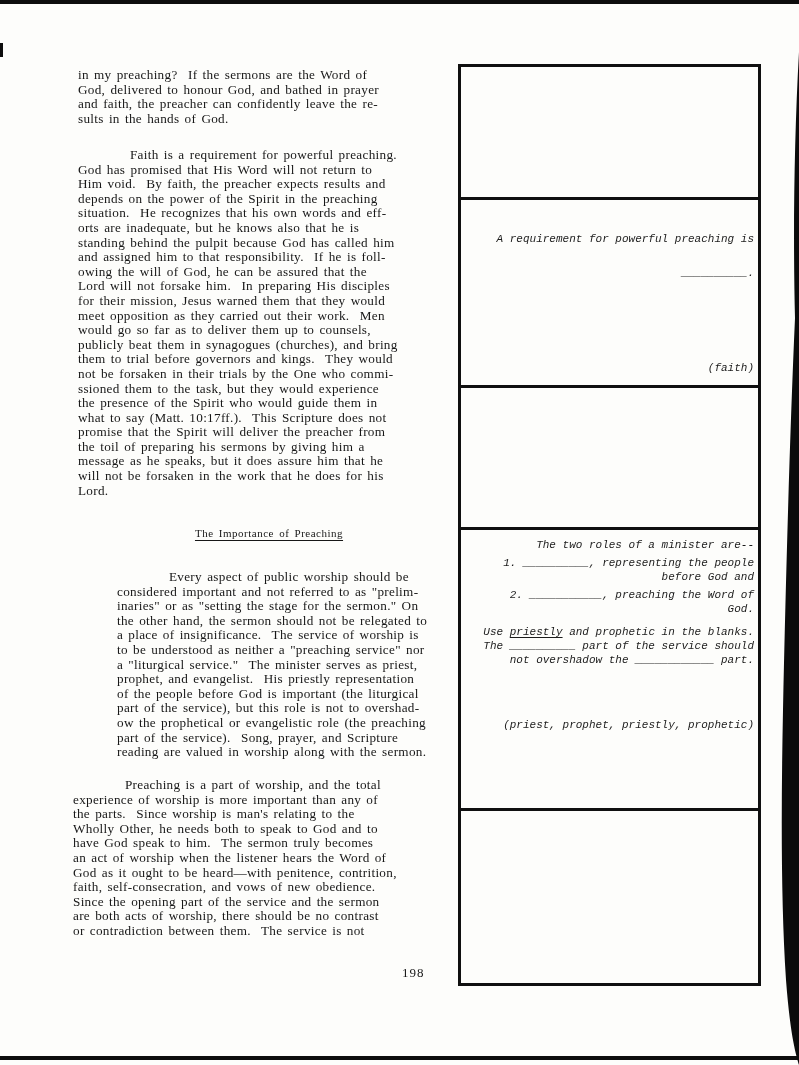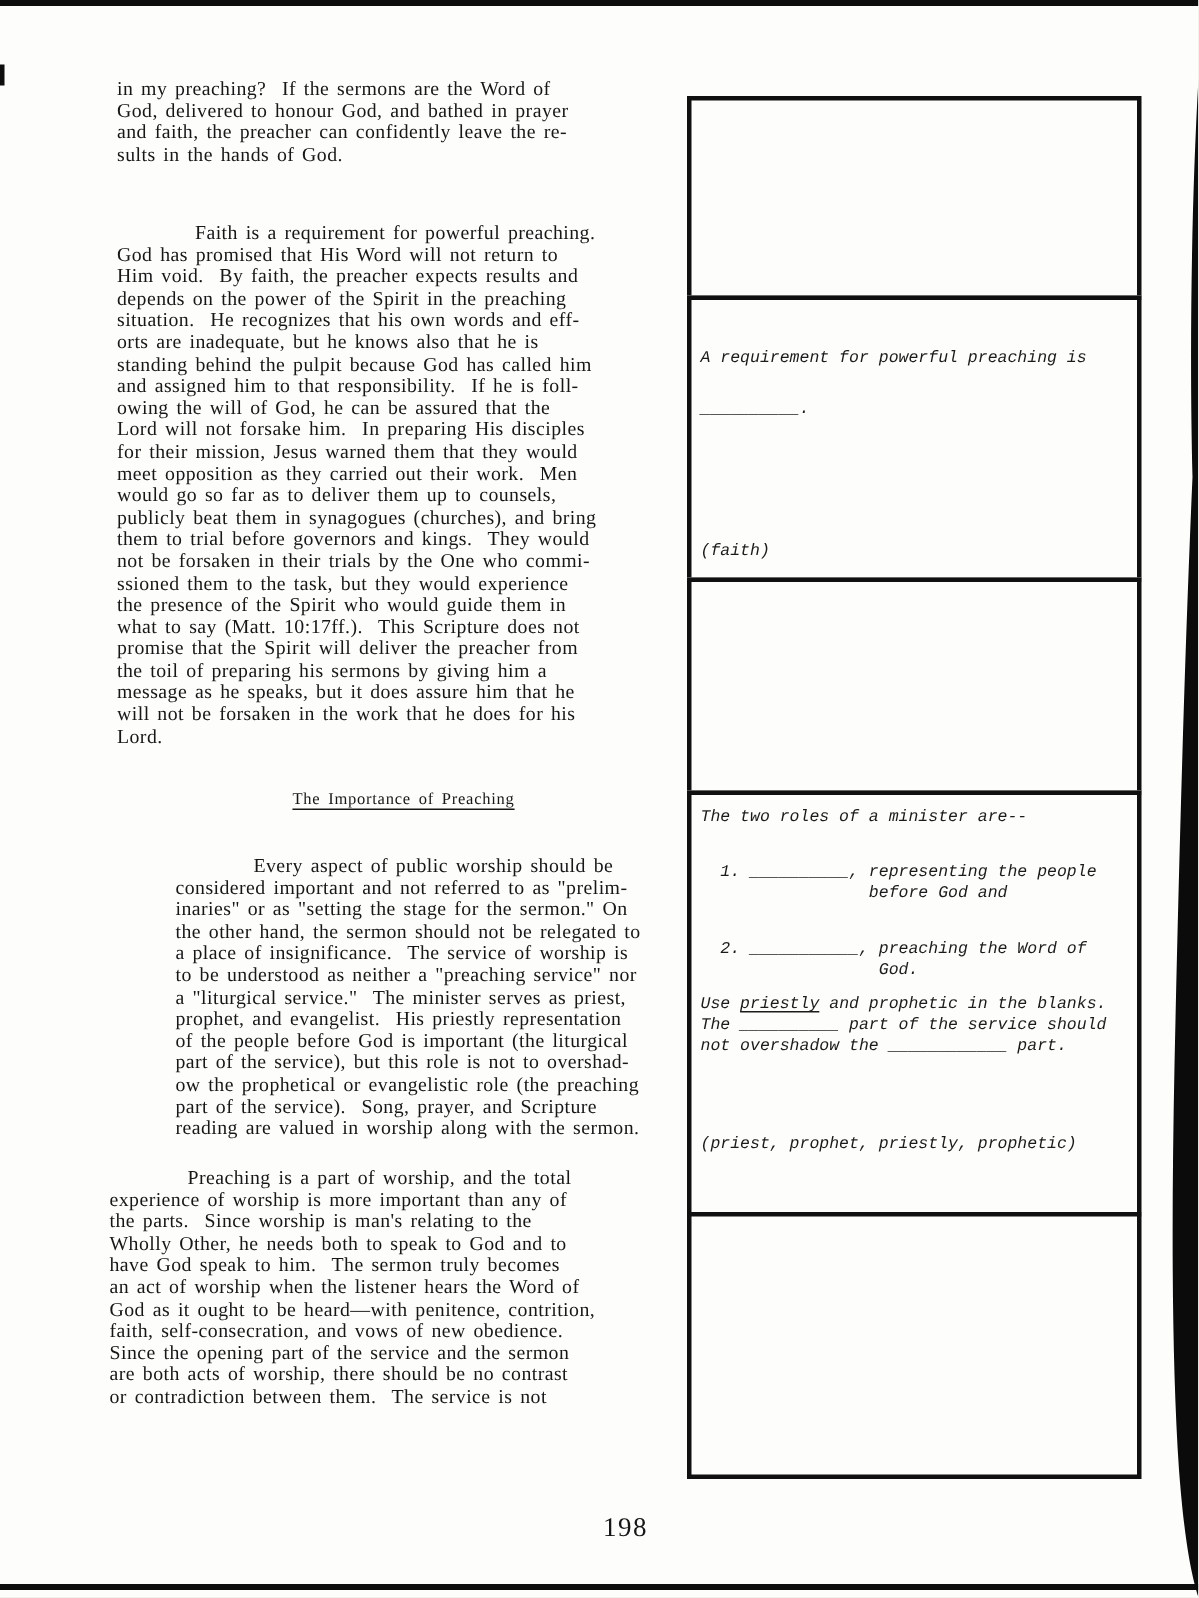--- a/index.html
+++ b/index.html
@@ -19,59 +19,60 @@
 
   
   .body-text{
     position:absolute;
     white-space:pre;
     font-size:13.2px;
     line-height:14.6px;
     letter-spacing:0.3px;
     word-spacing:1.6px;
   }
-  .para1{left:78px;top:52px;}
+  .para1{left:78px;top:68px;}
   .para2{left:78px;top:148px;}
   .para3{left:73px;top:570px;margin-left:44px;}
   .para4{left:73px;top:778px;}
   .section-heading{
     position:absolute;left:78px;top:527px;width:382px;
     text-align:center;
     font-size:11px;letter-spacing:0.5px;word-spacing:2px;
     text-decoration:underline;
     text-underline-offset:3px;
   }
   .page-number{
     position:absolute;left:402px;top:965px;
-    font-size:18px;letter-spacing:1px;margin-top:43px;
+    font-size:13px;letter-spacing:1px;
   }
 
   
   .frames{position:absolute;left:458px;top:64px;width:303px;}
   .frame{
     box-sizing:border-box;
     border:3px solid #101010;
     margin-top:-3px;
     background:#fdfdfb;
     font-family:"Liberation Mono", monospace;
     font-style:italic;
     font-size:11px;
     line-height:14px;
     color:#1b1b1b;
+    text-align:right;
   }
   .frame:first-child{margin-top:0;}
   .f1{height:136px;}
   .f2{height:191px;display:flex;flex-direction:column;padding:32px 4px 10px 6px;}
   .f3{height:145px;}
   .f4{height:284px;padding:8px 4px 8px 6px;}
   .f5{height:178px;}
   .pre{white-space:pre;}
   .f2 .blank-line{margin-top:20px;}
   .f2 .answer-key{margin-top:auto;}
-  .f4 .roles-item{margin-top:23px;}
+  .f4 .roles-item{margin-top:4px;}
   .f4 .use-line{margin-top:9px;}
   .f4 .fill-line{}
   .f4 .answer-key{margin-top:51px;}
   .u{text-decoration:underline;text-underline-offset:2px;}
 </style>
 </head>
 <body>
 
 <div class="page">
 

